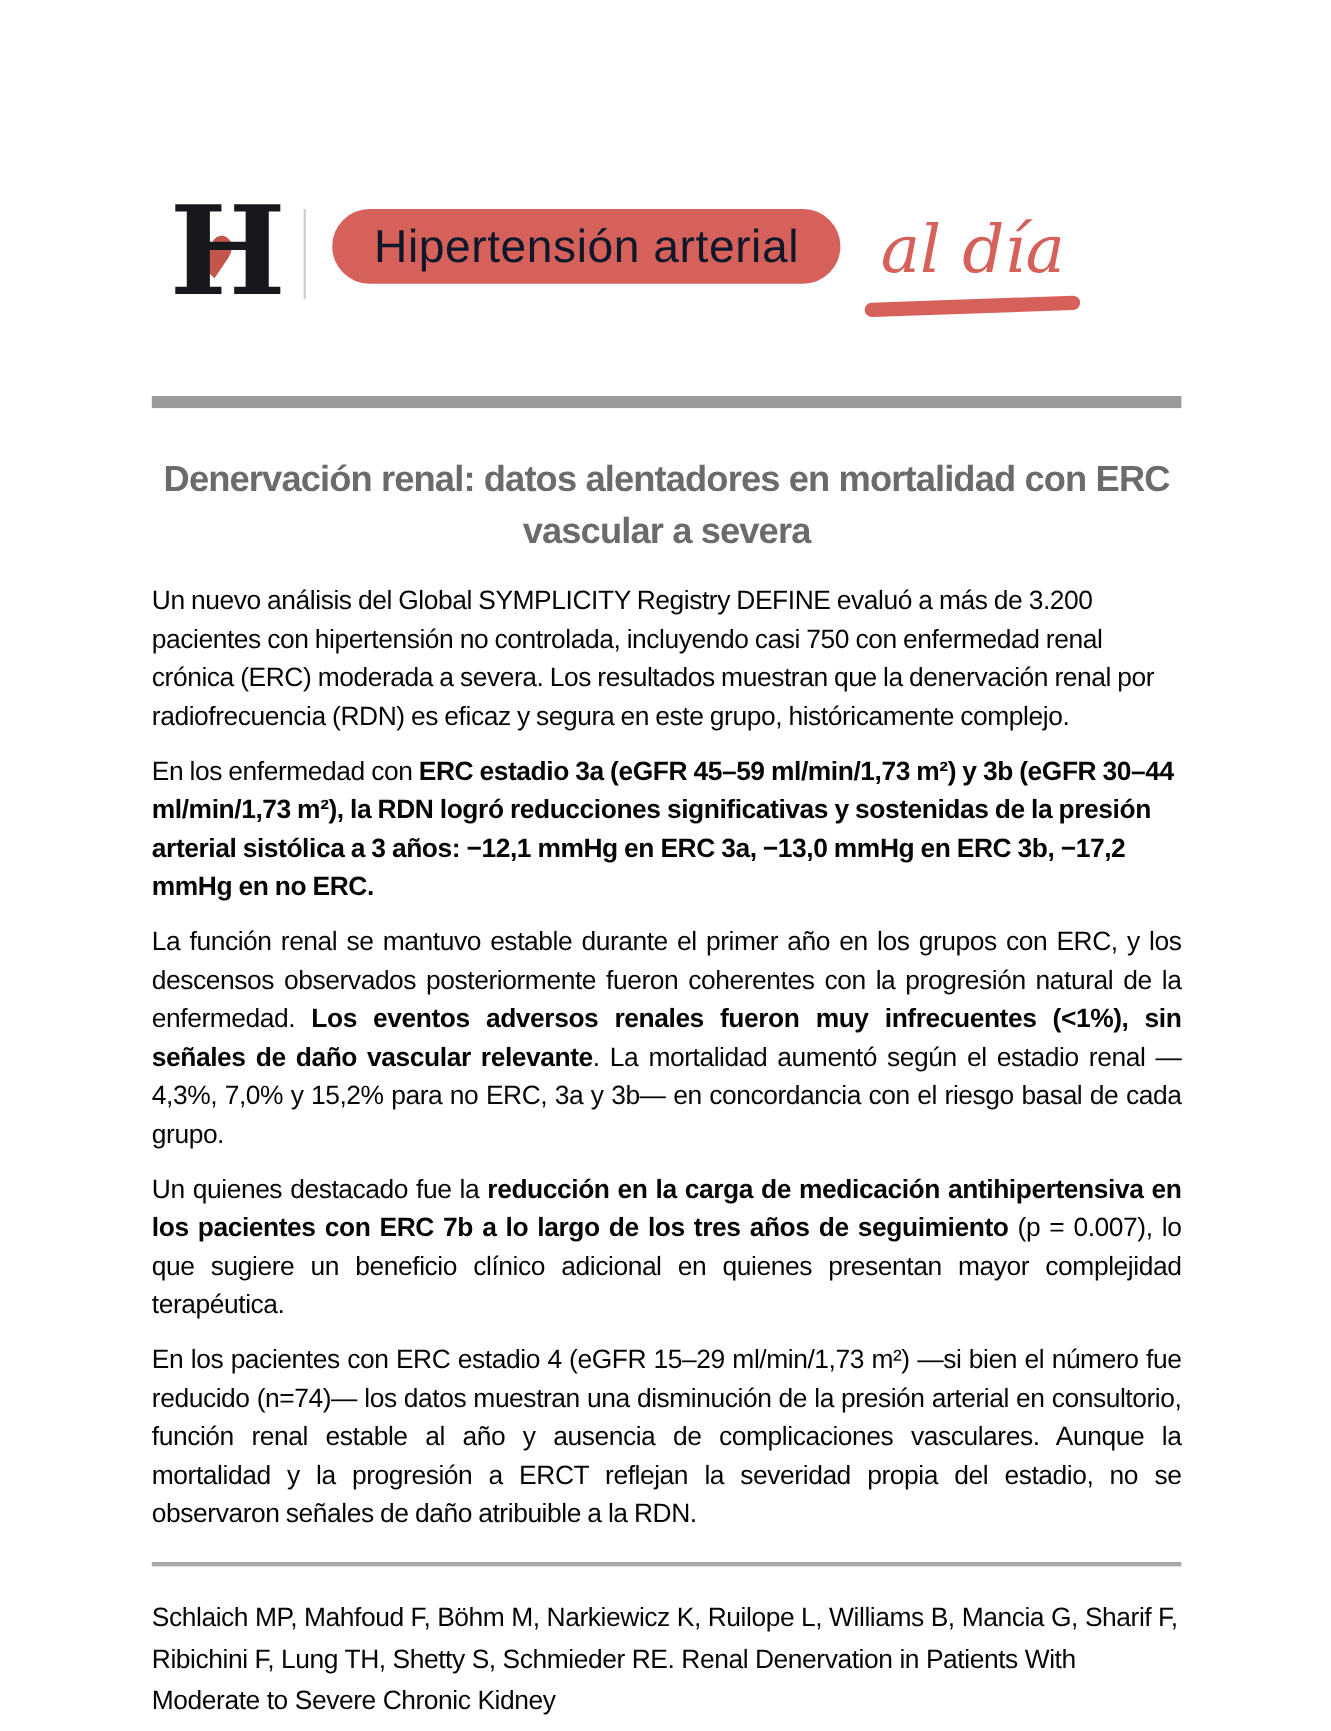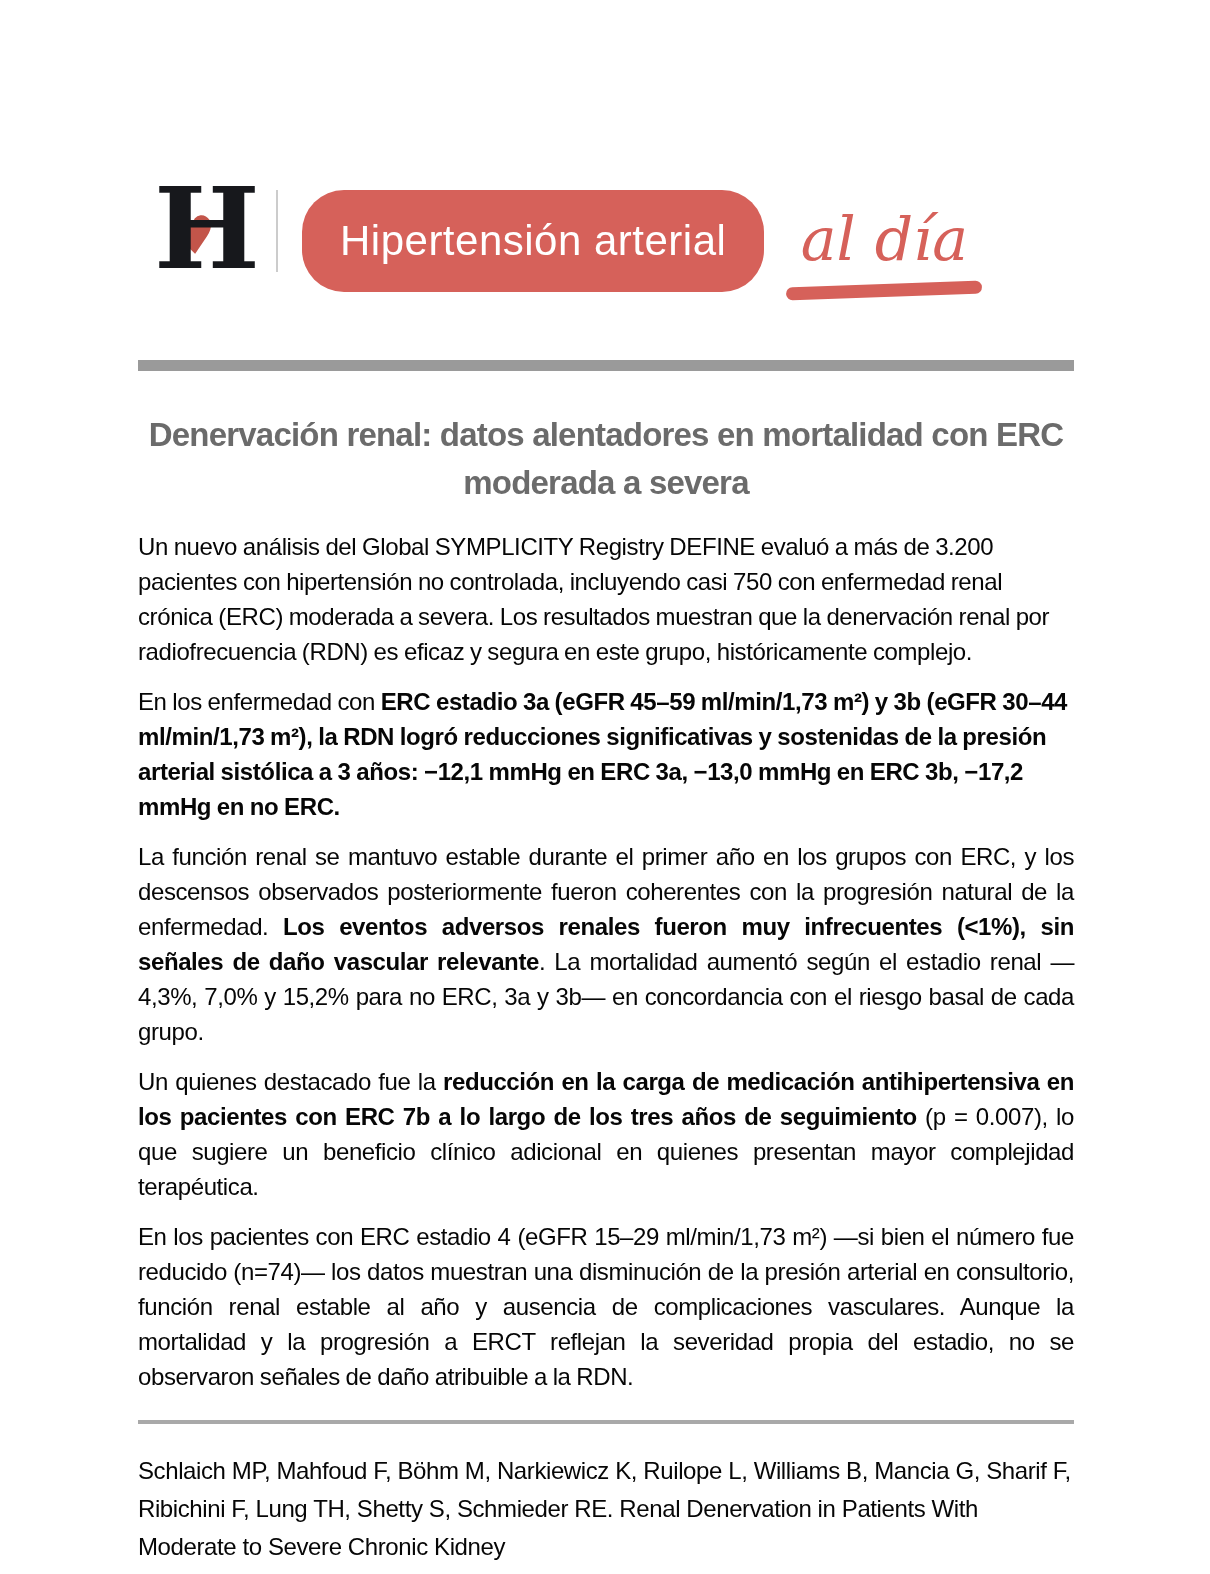--- a/index.html
+++ b/index.html
@@ -24,34 +24,33 @@
   }
   .heart{
     position:absolute;z-index:0;left:16px;top:24px;
     font-family:"DejaVu Sans",sans-serif;
     font-size:52px;line-height:52px;
     color:var(--heart-red,#c3554a);
     transform:rotate(-6deg);
   }
   .v-divider{width:2px;height:82px;background:#cccccc;margin:4px 24px 0 26px;flex:0 0 auto;}
   .pill{
-    height:102px;border-radius:42px;
+    height:68px;border-radius:42px;
     background:var(--brand-red,#d6615a);
-    color:#ffffff;display:flex;align-items:center;justify-content:flex-end;
+    color:#0f172a;display:flex;align-items:center;justify-content:flex-end;
     padding:0 38px;margin-top:4px;
     font-size:42px;font-weight:400;letter-spacing:.5px;white-space:nowrap;
   }
   .script-col{display:flex;flex-direction:column;align-items:center;margin-left:22px;padding-top:2px;}
   .script-text{
     font-family:"DejaVu Serif","Liberation Serif",serif;
     font-style:italic;font-weight:500;
     font-size:60px;line-height:78px;
     color:var(--brand-red,#d6615a);
     white-space:nowrap;
-    margin-top:12px;
   }
   .script-underline{
     width:196px;height:13px;border-radius:8px;
     background:var(--brand-red,#d6615a);
     margin-top:6px;transform:rotate(-2deg);
   }
   .org-name{
     margin:16px 0 0 20px;
     font-size:41px;line-height:48px;letter-spacing:-.5px;
     color:var(--org-gray,#55565a);
@@ -103,21 +102,21 @@
         <span class="script-text">al día</span>
         <div class="script-underline"></div>
       </div>
     </div>
   </header>
 
   <div class="section-bar"></div>
 
   <h1 class="article-title">
     <div>Denervación renal: datos alentadores en mortalidad con ERC</div>
-    <div>moderada a severa</div>
+    <div>vascular a severa</div>
   </h1>
 
   <div class="body-copy">
     <p><span>Un nuevo análisis del Global SYMPLICITY Registry DEFINE evaluó a más de 3.200 pacientes con hipertensión no controlada, incluyendo casi 750 con enfermedad renal crónica (ERC) moderada a severa. Los resultados muestran que la denervación renal por radiofrecuencia (RDN) es eficaz y segura en este grupo, históricamente complejo.</span></p>
     <p><span>En los enfermedad con </span><b>ERC estadio 3a (eGFR 45–59 ml/min/1,73 m²) y 3b (eGFR 30–44 ml/min/1,73 m²), la RDN logró reducciones significativas y sostenidas de la presión arterial sistólica a 3 años: −12,1 mmHg en ERC 3a, −13,0 mmHg en ERC 3b, −17,2 mmHg en no ERC.</b></p>
     <p class="justify"><span>La función renal se mantuvo estable durante el primer año en los grupos con ERC, y los descensos observados posteriormente fueron coherentes con la progresión natural de la enfermedad. </span><b>Los eventos adversos renales fueron muy infrecuentes (&lt;1%), sin señales de daño vascular relevante</b><span>. La mortalidad aumentó según el estadio renal —4,3%, 7,0% y 15,2% para no ERC, 3a y 3b— en concordancia con el riesgo basal de cada grupo.</span></p>
     <p class="justify"><span>Un quienes destacado fue la </span><b>reducción en la carga de medicación antihipertensiva en los pacientes con ERC 7b a lo largo de los tres años de seguimiento</b><span> (p = 0.007), lo que sugiere un beneficio clínico adicional en quienes presentan mayor complejidad terapéutica.</span></p>
     <p class="justify"><span>En los pacientes con ERC estadio 4 (eGFR 15–29 ml/min/1,73 m²) —si bien el número fue reducido (n=74)— los datos muestran una disminución de la presión arterial en consultorio, función renal estable al año y ausencia de complicaciones vasculares. Aunque la mortalidad y la progresión a ERCT reflejan la severidad propia del estadio, no se observaron señales de daño atribuible a la RDN.</span></p>
   </div>
 

